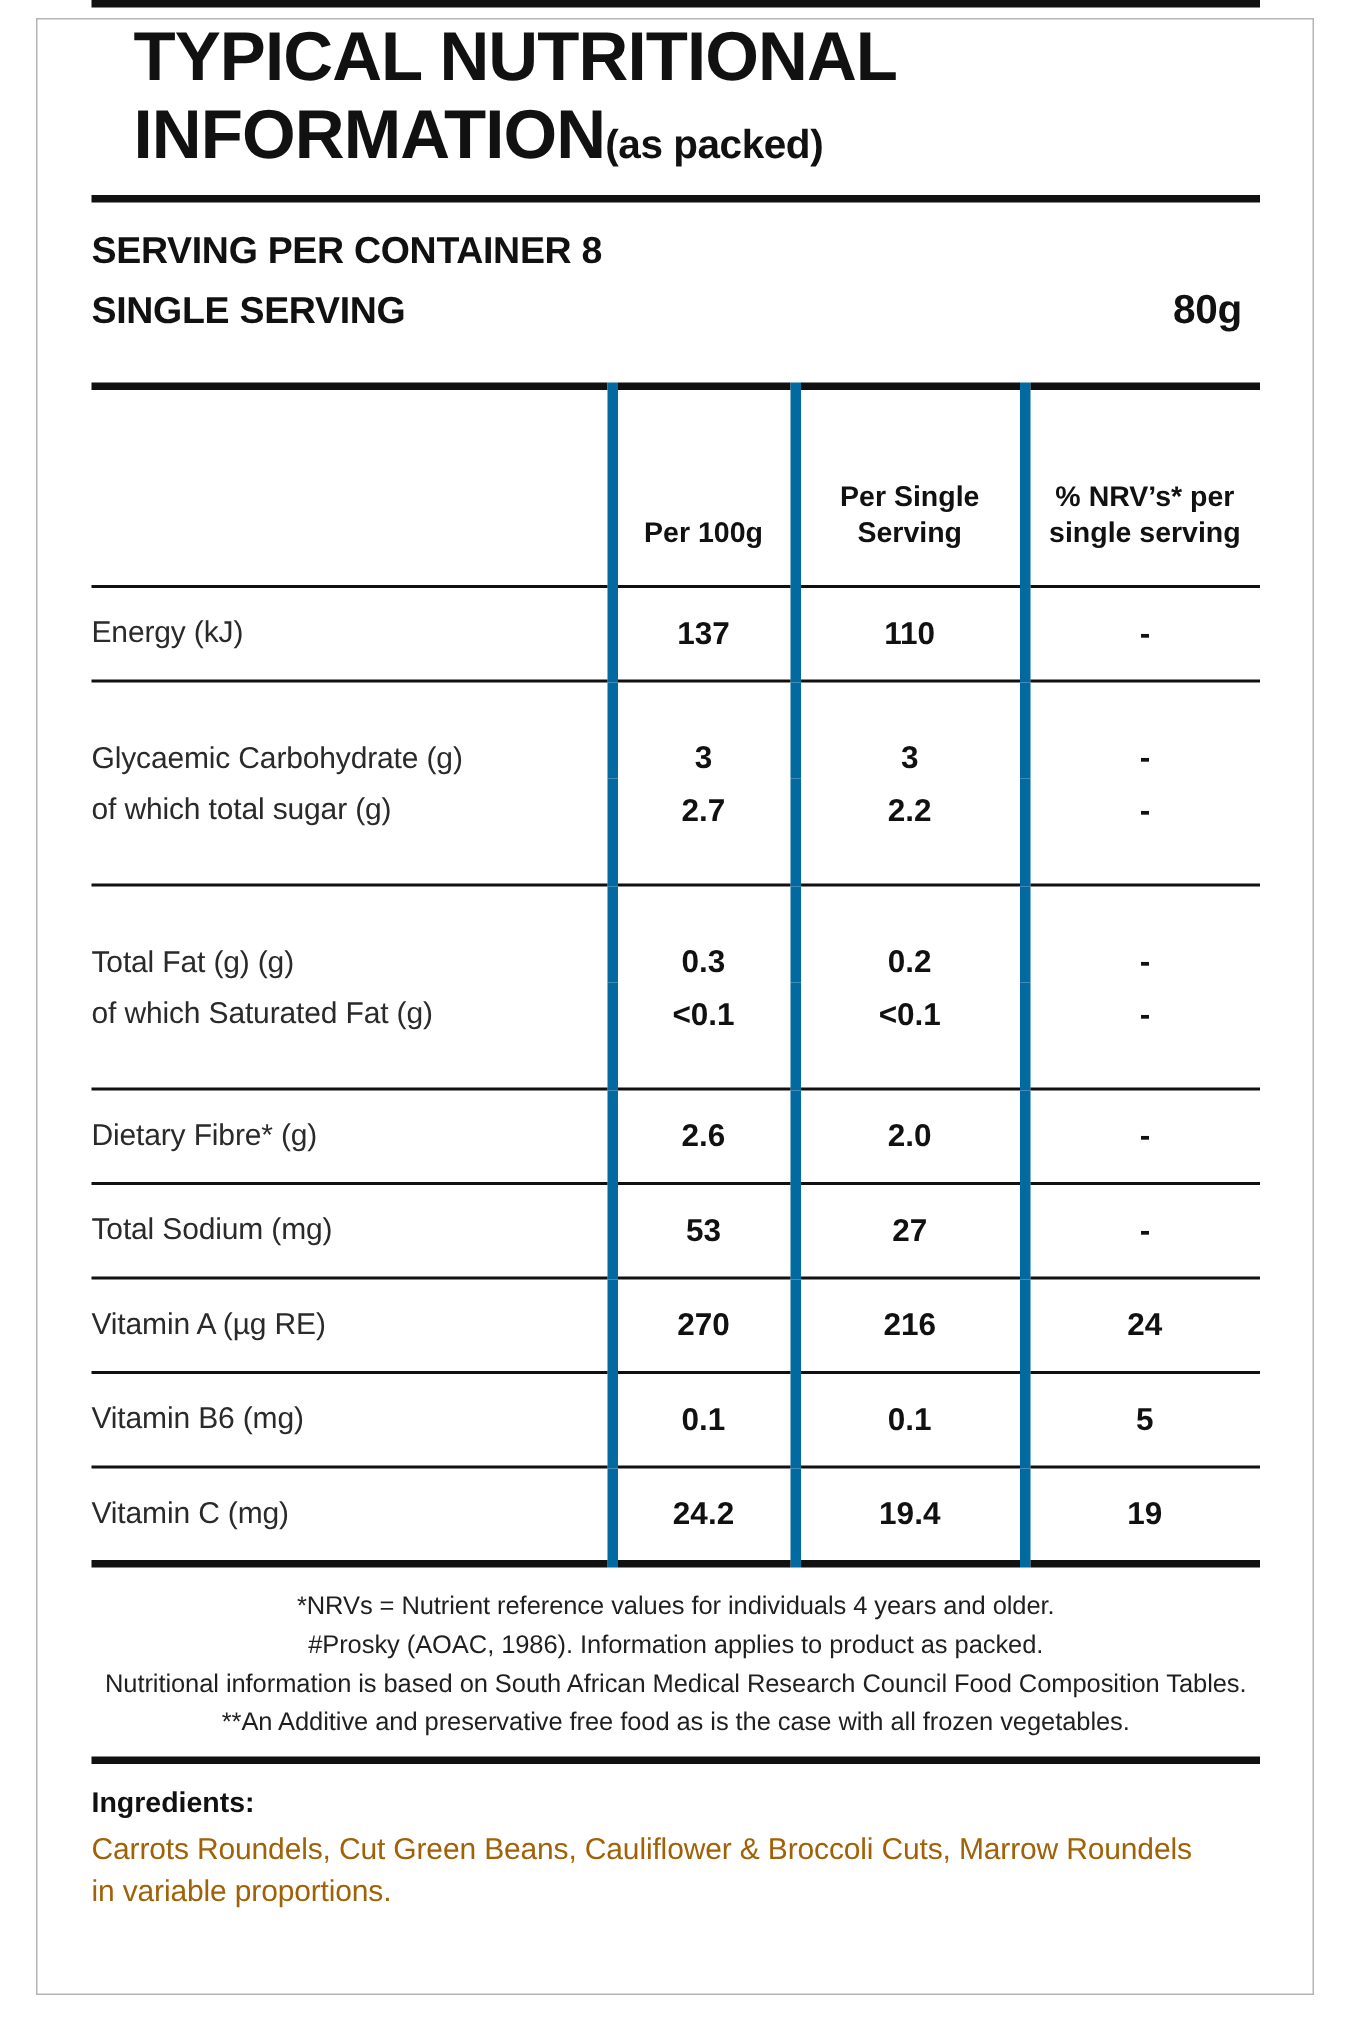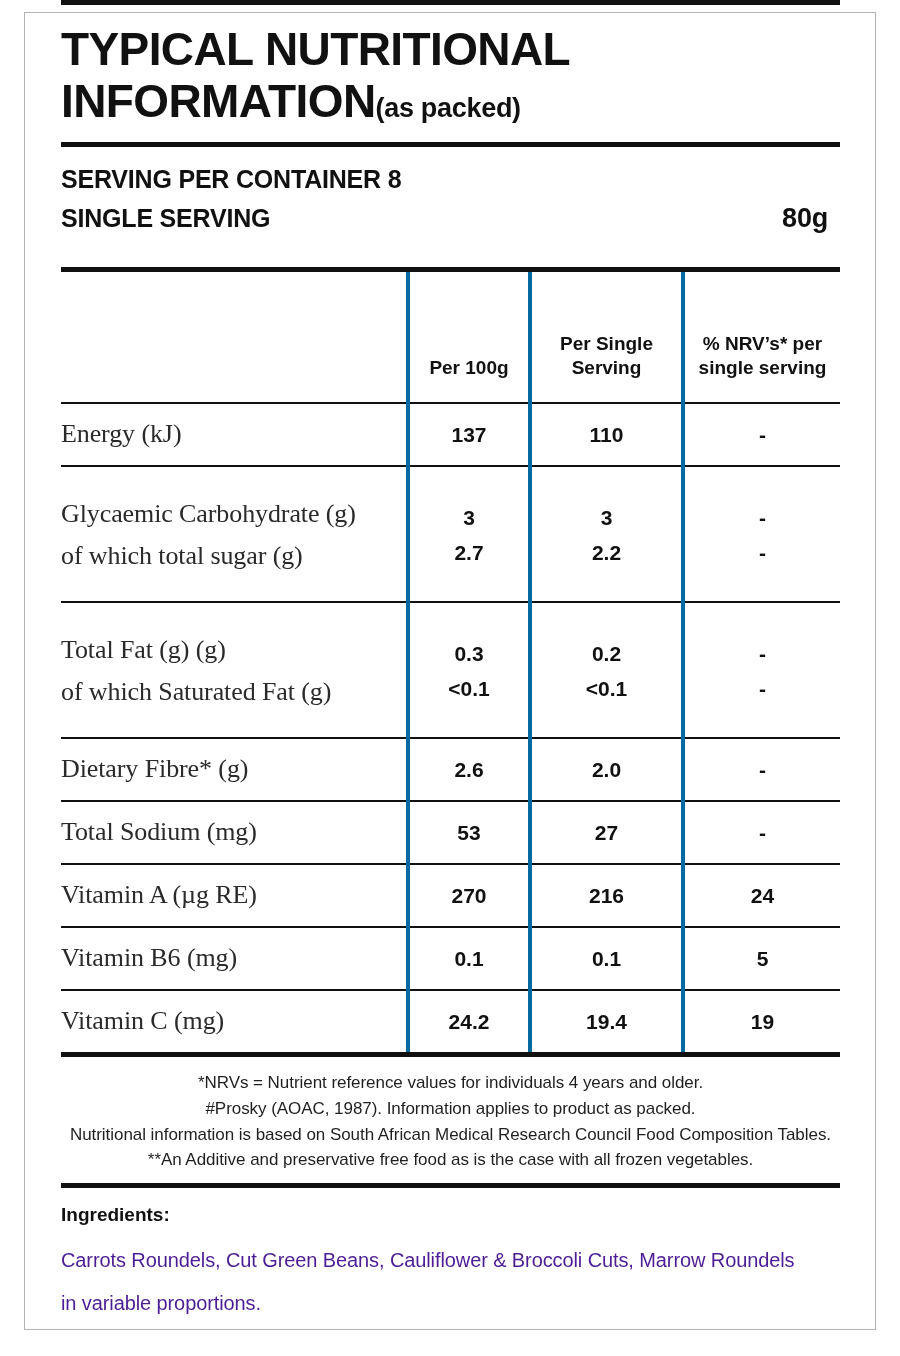--- a/index.html
+++ b/index.html
@@ -43,22 +43,23 @@
 
   
   .rule-heavy {
     height: 5px;
     background: #111111;
     width: 100%;
   }
 
   
   .title-block {
-    padding-top: 18px;
+    padding-top: 6px;
     padding-bottom: 14px;
+    margin-left: 28px;
   }
   .title-line {
     font-size: 46px;
     font-weight: 700;
     letter-spacing: -0.6px;
     line-height: 1.14;
     color: #111111;
     white-space: nowrap;
   }
   .title-suffix {
@@ -93,21 +94,21 @@
     border-collapse: collapse;
     width: 100%;
     table-layout: fixed;
   }
   table.nutri col.c-label { width: 347px; }
   table.nutri col.c-100g  { width: 122px; }
   table.nutri col.c-serv  { width: 153px; }
   table.nutri col.c-nrv   { width: 157px; }
 
   table.nutri th, table.nutri td {
-    border-left: 4px solid #0369a1;
+    border-left: 7px solid #0369a1;
     padding: 0;
     vertical-align: middle;
   }
   table.nutri th:first-child, table.nutri td:first-child {
     border-left: none;
   }
   table.nutri tr.sep > td,
   table.nutri tr.sep > th {
     border-top: 2px solid #111111;
   }
@@ -123,27 +124,26 @@
     padding: 0 6px;
   }
   .hdr-cell.bottom {
     vertical-align: bottom;
     padding-bottom: 22px;
   }
   .hdr-top-rule td, .hdr-top-rule th { border-top: 5px solid #111111; }
   .tbl-bottom-rule td { border-top: 5px solid #111111; height: 0; padding: 0; }
 
   .lbl {
-    font-size: 26px;
+    font-size: 20px;
     font-weight: 400;
     color: #2a2a2a;
     letter-spacing: -0.1px;
     padding-left: 6px;
     line-height: 1.3;
-    font-family: Liberation Serif, serif;
   }
   .val {
     text-align: center;
     font-size: 21px;
     font-weight: 700;
     color: #111111;
     line-height: 1.3;
   }
 
   tr.single td { height: 61px; }
@@ -173,25 +173,24 @@
   }
   .ing-title {
     font-size: 19px;
     font-weight: 700;
     color: #111111;
     line-height: 1.6;
   }
   .ing-body {
     font-size: 20px;
     font-weight: 400;
-    color: #4c1d95;
+    color: #a16207;
     line-height: 1.42;
     letter-spacing: -0.1px;
     max-width: 760px;
-    margin-top: 15px;
   }
 </style>
 </head>
 <body>
 
 <div class="page">
   <div class="page-frame"></div>
 
   <div class="content">
 
@@ -306,21 +305,21 @@
           <td class="val">19</td>
         </tr>
         <tr class="tbl-bottom-rule">
           <td colspan="4"></td>
         </tr>
       </tbody>
     </table>
 
     <div class="footnotes">
       <div class="footnote">*NRVs = Nutrient reference values for individuals 4 years and older.</div>
-      <div class="footnote">#Prosky (AOAC, 1987). Information applies to product as packed.</div>
+      <div class="footnote">#Prosky (AOAC, 1986). Information applies to product as packed.</div>
       <div class="footnote">Nutritional information is based on South African Medical Research Council Food Composition Tables.</div>
       <div class="footnote">**An Additive and preservative free food as is the case with all frozen vegetables.</div>
     </div>
 
     <div class="rule-heavy"></div>
 
     <div class="ingredients">
       <div class="ing-title">Ingredients:</div>
       <div class="ing-body">Carrots Roundels, Cut Green Beans, Cauliflower &amp; Broccoli Cuts, Marrow Roundels</div>
       <div class="ing-body">in variable proportions.</div>

